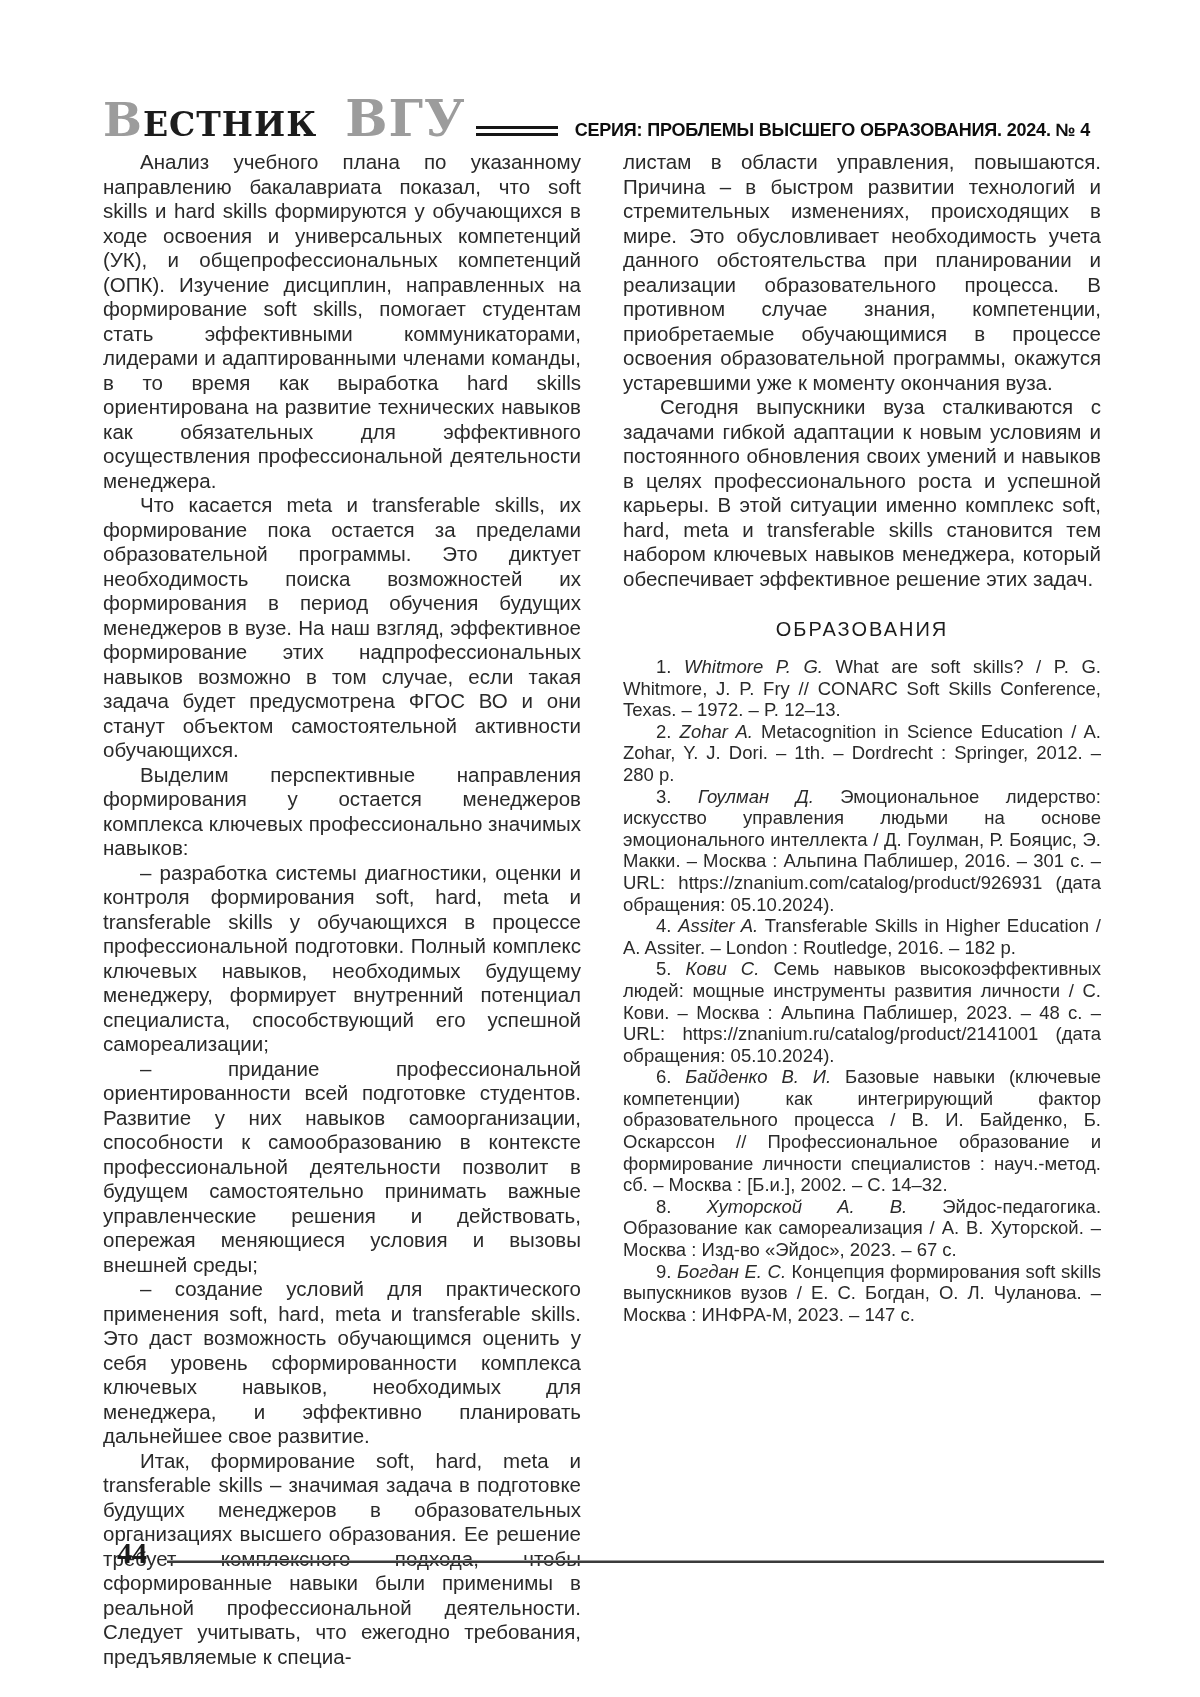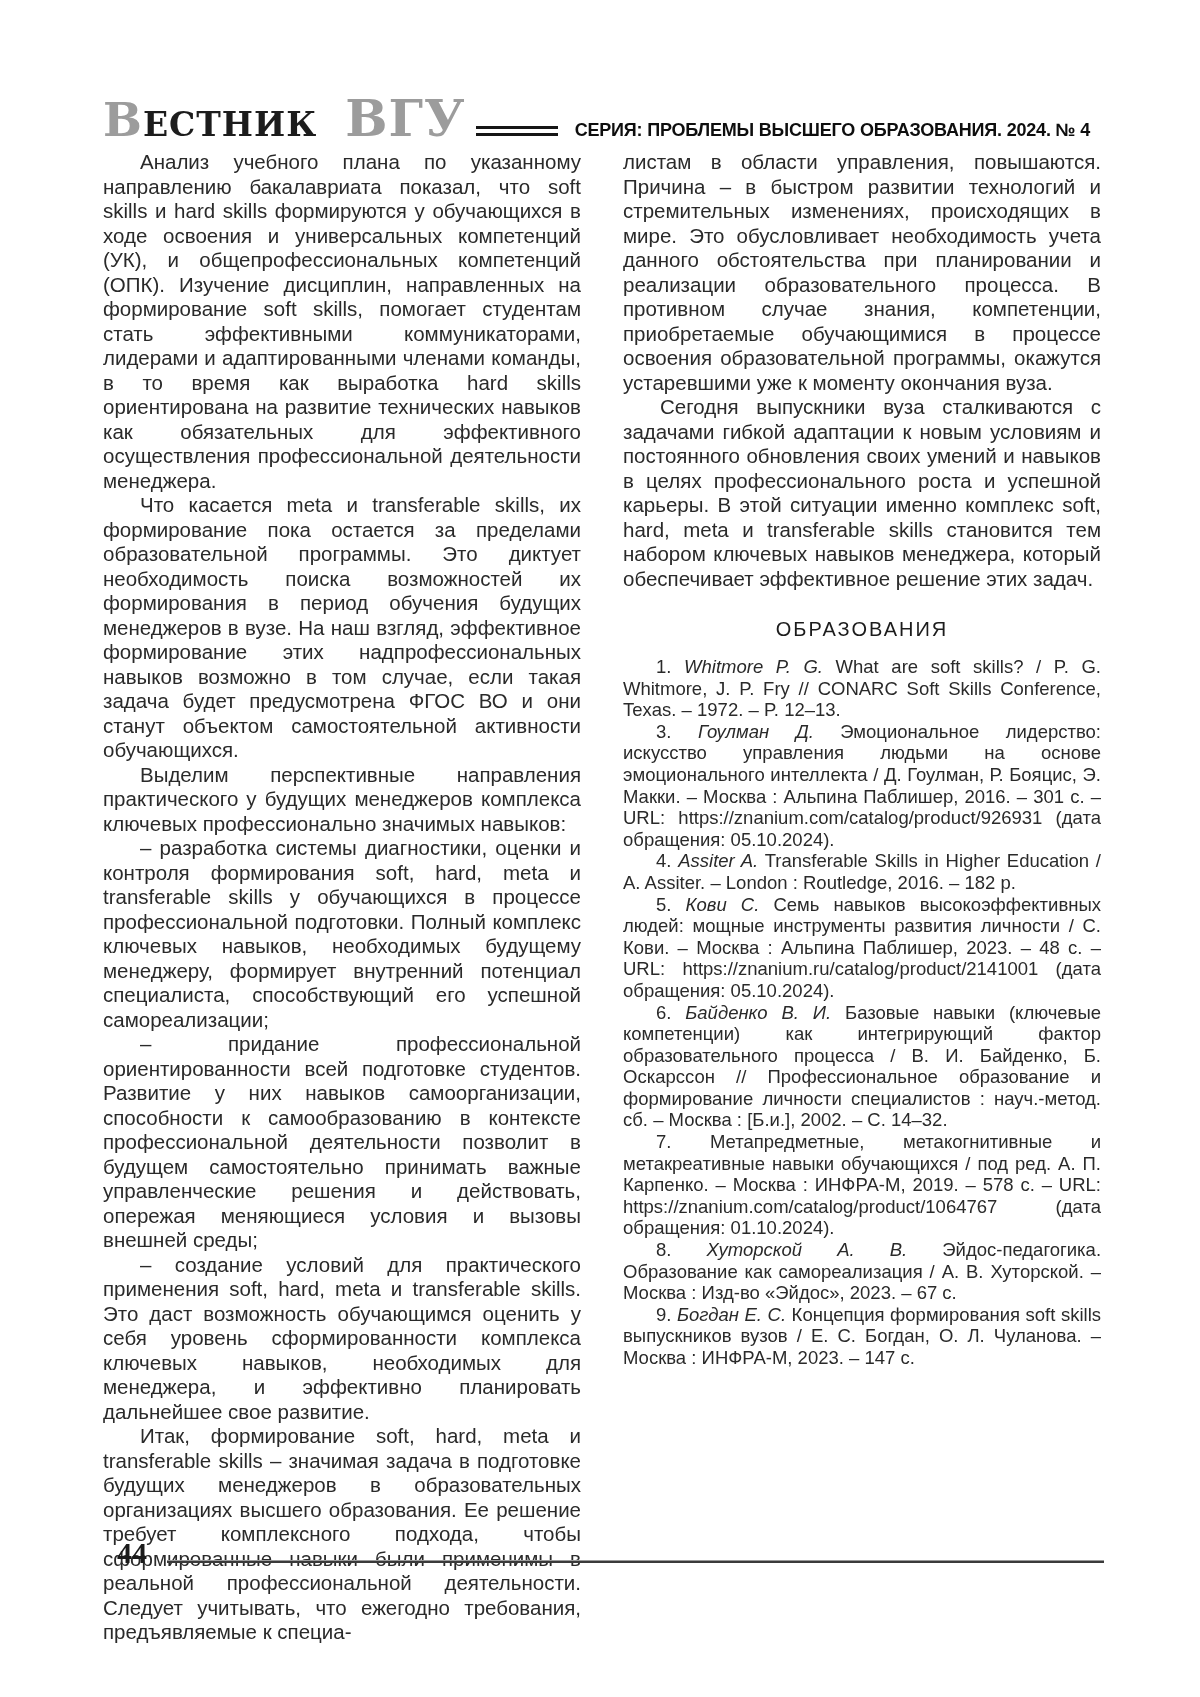--- a/index.html
+++ b/index.html
@@ -40,21 +40,21 @@
   </div>
 
   <div class="cols">
 
     <div class="col">
 
         <p class="body-p">Анализ учебного плана по указанному направлению бакалавриата показал, что soft skills и hard skills формируются у обучающихся в ходе освоения и универсальных компетенций (УК), и общепрофессиональных компетенций (ОПК). Изучение дисциплин, направленных на формирование soft skills, помогает студентам стать эффективными коммуникаторами, лидерами и адаптированными членами команды, в то время как выработка hard skills ориентирована на развитие технических навыков как обязательных для эффективного осуществления профессиональной деятельности менеджера.</p>
 
         <p class="body-p">Что касается meta и transferable skills, их формирование пока остается за пределами образовательной программы. Это диктует необходимость поиска возможностей их формирования в период обучения будущих менеджеров в вузе. На наш взгляд, эффективное формирование этих надпрофессиональных навыков возможно в том случае, если такая задача будет предусмотрена ФГОС ВО и они станут объектом самостоятельной активности обучающихся.</p>
 
-        <p class="body-p">Выделим перспективные направления практического у будущих менеджеров комплекса ключевых профессионально значимых навыков:</p>
+        <p class="body-p">Выделим перспективные направления формирования у остается менеджеров комплекса ключевых профессионально значимых навыков:</p>
 
         <p class="body-p">– разработка системы диагностики, оценки и контроля формирования soft, hard, meta и transferable skills у обучающихся в процессе профессиональной подготовки. Полный комплекс ключевых навыков, необходимых будущему менеджеру, формирует внутренний потенциал специалиста, способствующий его успешной самореализации;</p>
 
         <p class="body-p">– придание профессиональной ориентированности всей подготовке студентов. Развитие у них навыков самоорганизации, способности к самообразованию в контексте профессиональной деятельности позволит в будущем самостоятельно принимать важные управленческие решения и действовать, опережая меняющиеся условия и вызовы внешней среды;</p>
 
         <p class="body-p">– создание условий для практического применения soft, hard, meta и transferable skills. Это даст возможность обучающимся оценить у себя уровень сформированности комплекса ключевых навыков, необходимых для менеджера, и эффективно планировать дальнейшее свое развитие.</p>
 
         <p class="body-p">Итак, формирование soft, hard, meta и transferable skills – значимая задача в подготовке будущих менеджеров в образовательных организациях высшего образования. Ее решение требует комплексного подхода, чтобы сформированные навыки были применимы в реальной профессиональной деятельности. Следует учитывать, что ежегодно требования, предъявляемые к специа-</p>
       </div>
 
@@ -63,30 +63,30 @@
 
           <p class="body-p no-indent">листам в области управления, повышаются. Причина – в быстром развитии технологий и стремительных изменениях, происходящих в мире. Это обусловливает необходимость учета данного обстоятельства при планировании и реализации образовательного процесса. В противном случае знания, компетенции, приобретаемые обучающимися в процессе освоения образовательной программы, окажутся устаревшими уже к моменту окончания вуза.</p>
 
           <p class="body-p">Сегодня выпускники вуза сталкиваются с задачами гибкой адаптации к новым условиям и постоянного обновления своих умений и навыков в целях профессионального роста и успешной карьеры. В этой ситуации именно комплекс soft, hard, meta и transferable skills становится тем набором ключевых навыков менеджера, который обеспечивает эффективное решение этих задач.</p>
         </div>
       <h2 class="lit-heading">ОБРАЗОВАНИЯ</h2>
       <div>
 
           <p class="ref"><span class="ref-num">1.</span> <span class="ref-author">Whitmore P. G.</span> <span class="ref-text">What are soft skills? / P. G. Whitmore, J. P. Fry // CONARC Soft Skills Conference, Texas. – 1972. – P. 12–13.</span></p>
 
+          <p class="ref"><span class="ref-num">2.</span> <span class="ref-author">Zohar A.</span> <span class="ref-text">Metacognition in Science Education / A. Zohar, Y. J. Dori. – 1th. – Dordrecht : Springer, 2012. – 280 p.</span></p>
 
           <p class="ref"><span class="ref-num">3.</span> <span class="ref-author">Гоулман Д.</span> <span class="ref-text">Эмоциональное лидерство: искусство управления людьми на основе эмоционального интеллекта / Д. Гоулман, Р. Бояцис, Э. Макки. – Москва : Альпина Паблишер, 2016. – 301 с. – URL: https://znanium.com/catalog/product/926931 (дата обращения: 05.10.2024).</span></p>
 
           <p class="ref"><span class="ref-num">4.</span> <span class="ref-author">Assiter A.</span> <span class="ref-text">Transferable Skills in Higher Education / A. Assiter. – London : Routledge, 2016. – 182 p.</span></p>
 
           <p class="ref"><span class="ref-num">5.</span> <span class="ref-author">Кови С.</span> <span class="ref-text">Семь навыков высокоэффективных людей: мощные инструменты развития личности / С. Кови. – Москва : Альпина Паблишер, 2023. – 48 с. – URL: https://znanium.ru/catalog/product/2141001 (дата обращения: 05.10.2024).</span></p>
 
           <p class="ref"><span class="ref-num">6.</span> <span class="ref-author">Байденко В. И.</span> <span class="ref-text">Базовые навыки (ключевые компетенции) как интегрирующий фактор образовательного процесса / В. И. Байденко, Б. Оскарссон // Профессиональное образование и формирование личности специалистов : науч.-метод. сб. – Москва : [Б.и.], 2002. – С. 14–32.</span></p>
 
-          <p class="ref"><span class="ref-num">7.</span> <span class="ref-author"></span> <span class="ref-text">Метапредметные, метакогнитивные и метакреативные навыки обучающихся / под ред. А. П. Карпенко. – Москва : ИНФРА-М, 2019. – 578 с. – URL: https://znanium.com/catalog/product/1064767 (дата обращения: 01.10.2024).</span></p>
 
           <p class="ref"><span class="ref-num">8.</span> <span class="ref-author">Хуторской А. В.</span> <span class="ref-text">Эйдос-педагогика. Образование как самореализация / А. В. Хуторской. – Москва : Изд-во «Эйдос», 2023. – 67 с.</span></p>
 
           <p class="ref"><span class="ref-num">9.</span> <span class="ref-author">Богдан Е. С.</span> <span class="ref-text">Концепция формирования soft skills выпускников вузов / Е. С. Богдан, О. Л. Чуланова. – Москва : ИНФРА-М, 2023. – 147 с.</span></p>
         </div>
     </div>
 
   </div>
 
   <div class="ftr">

